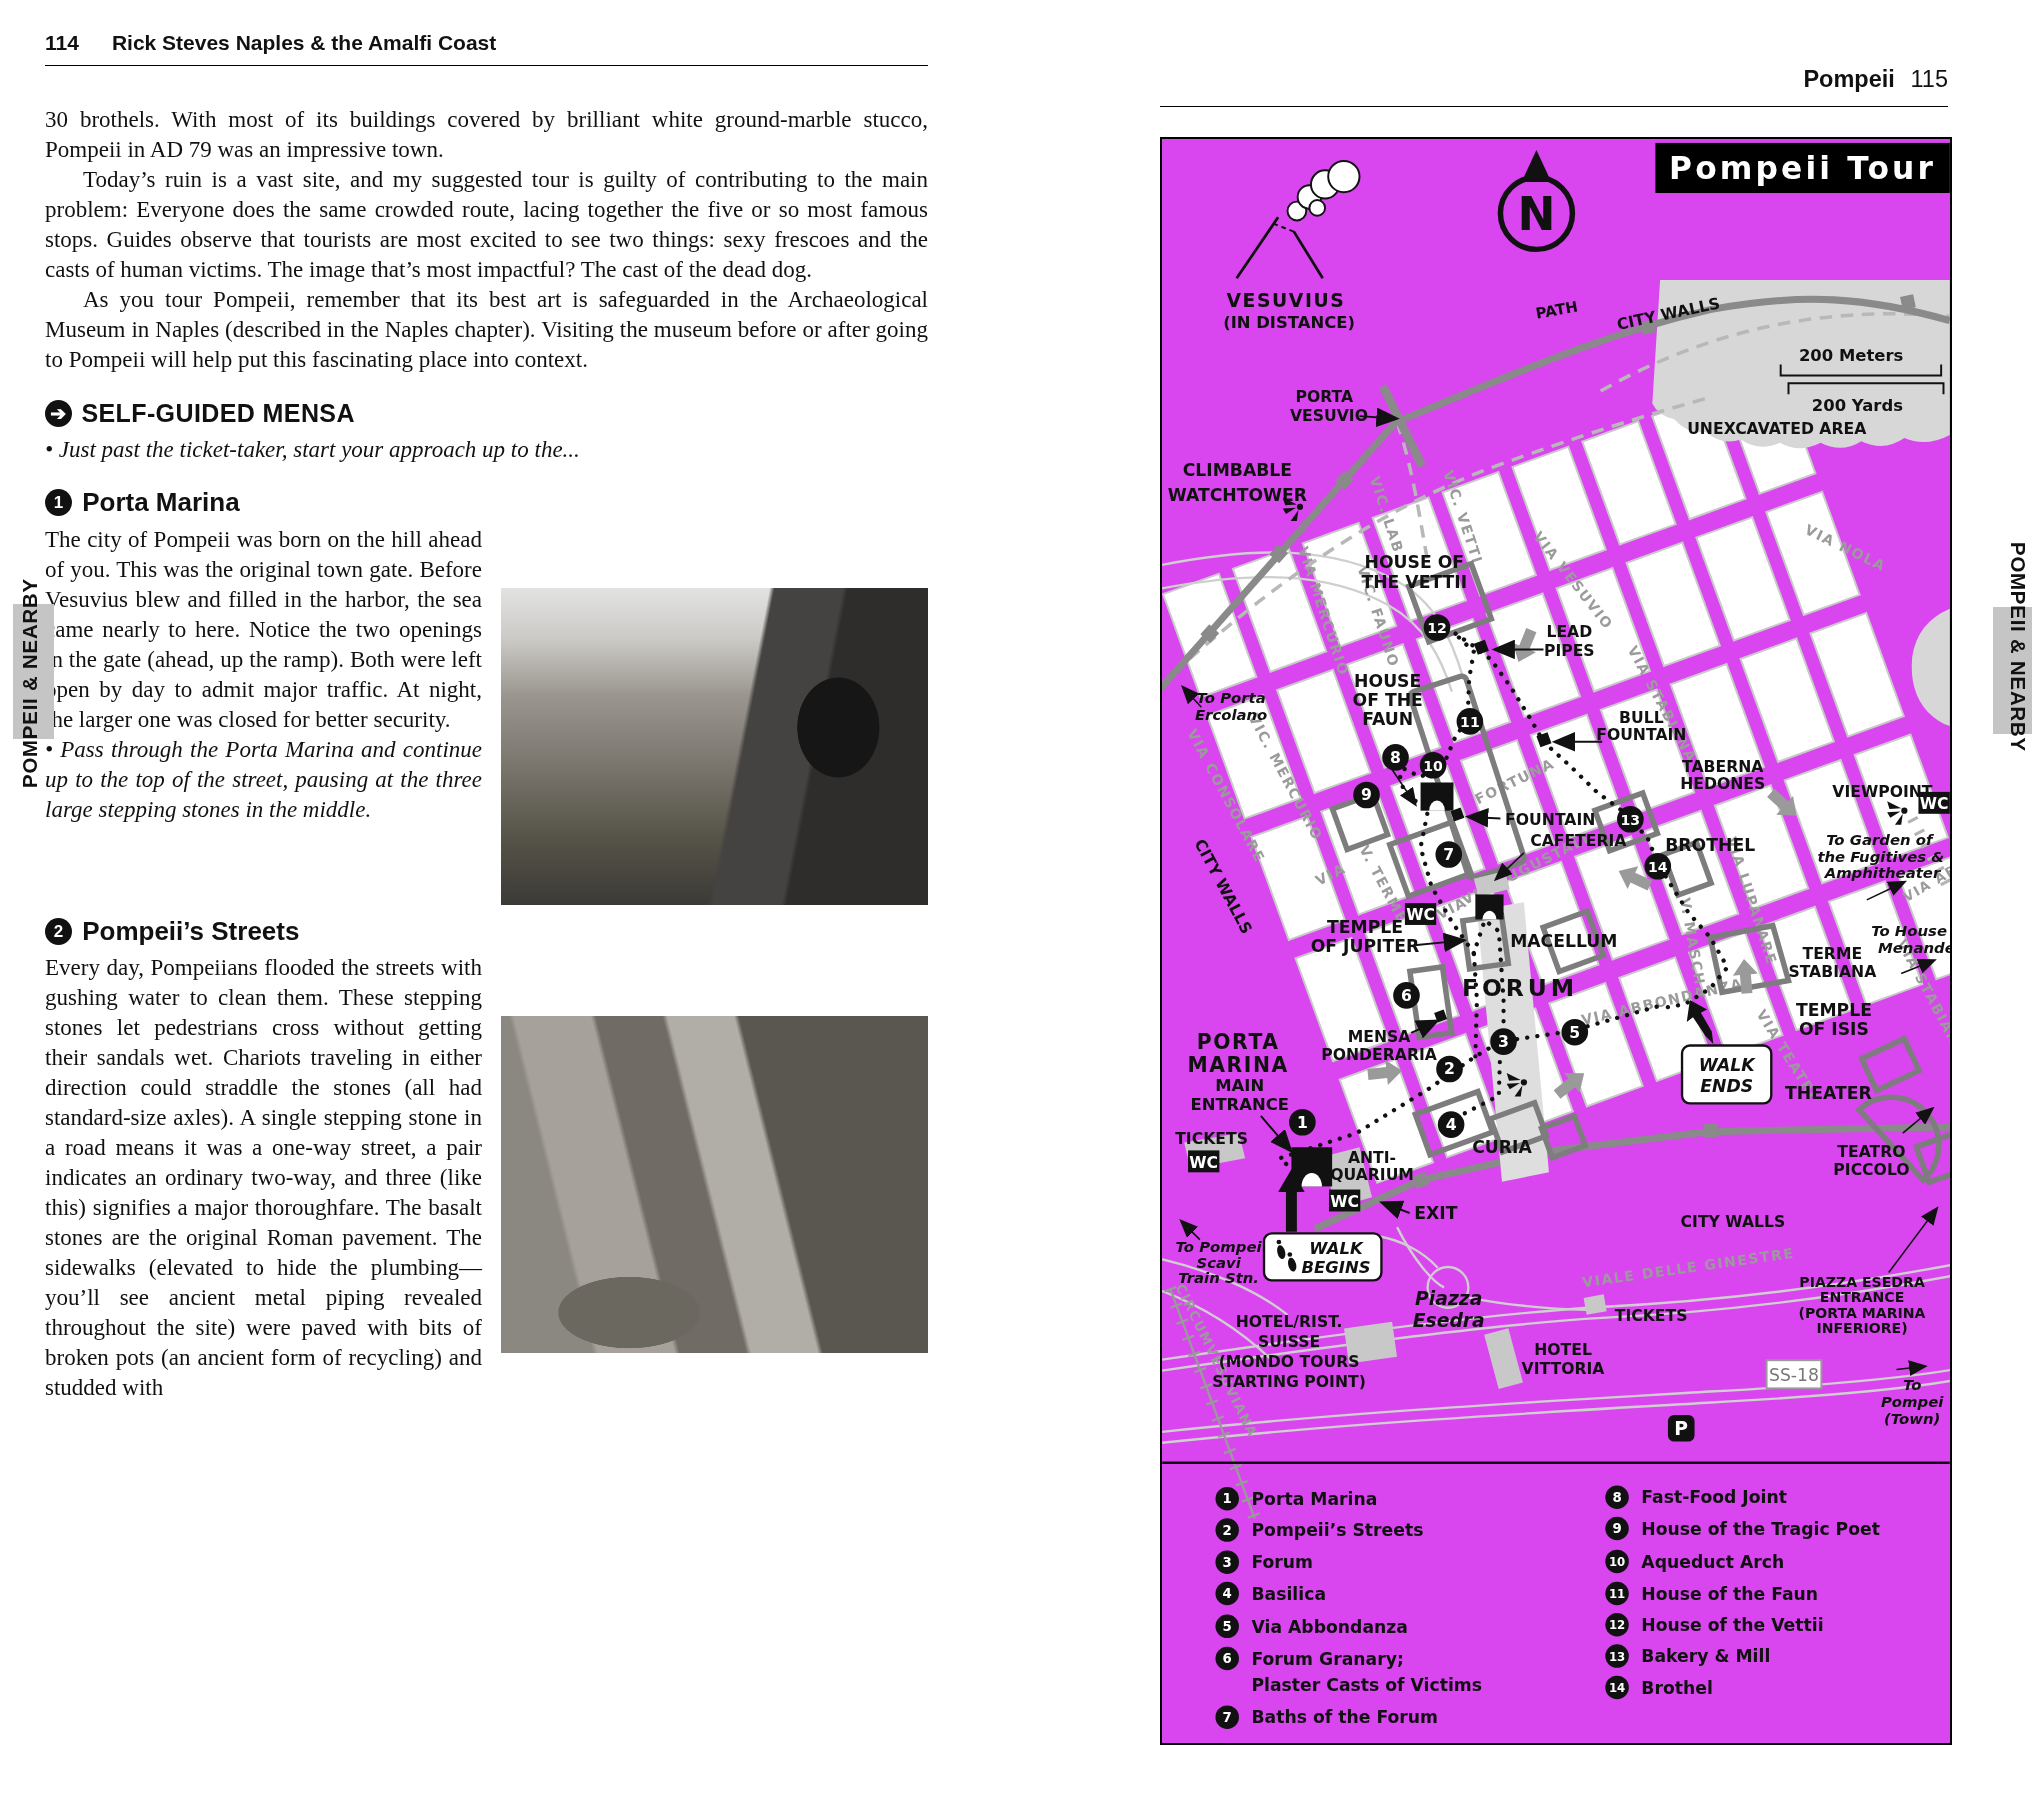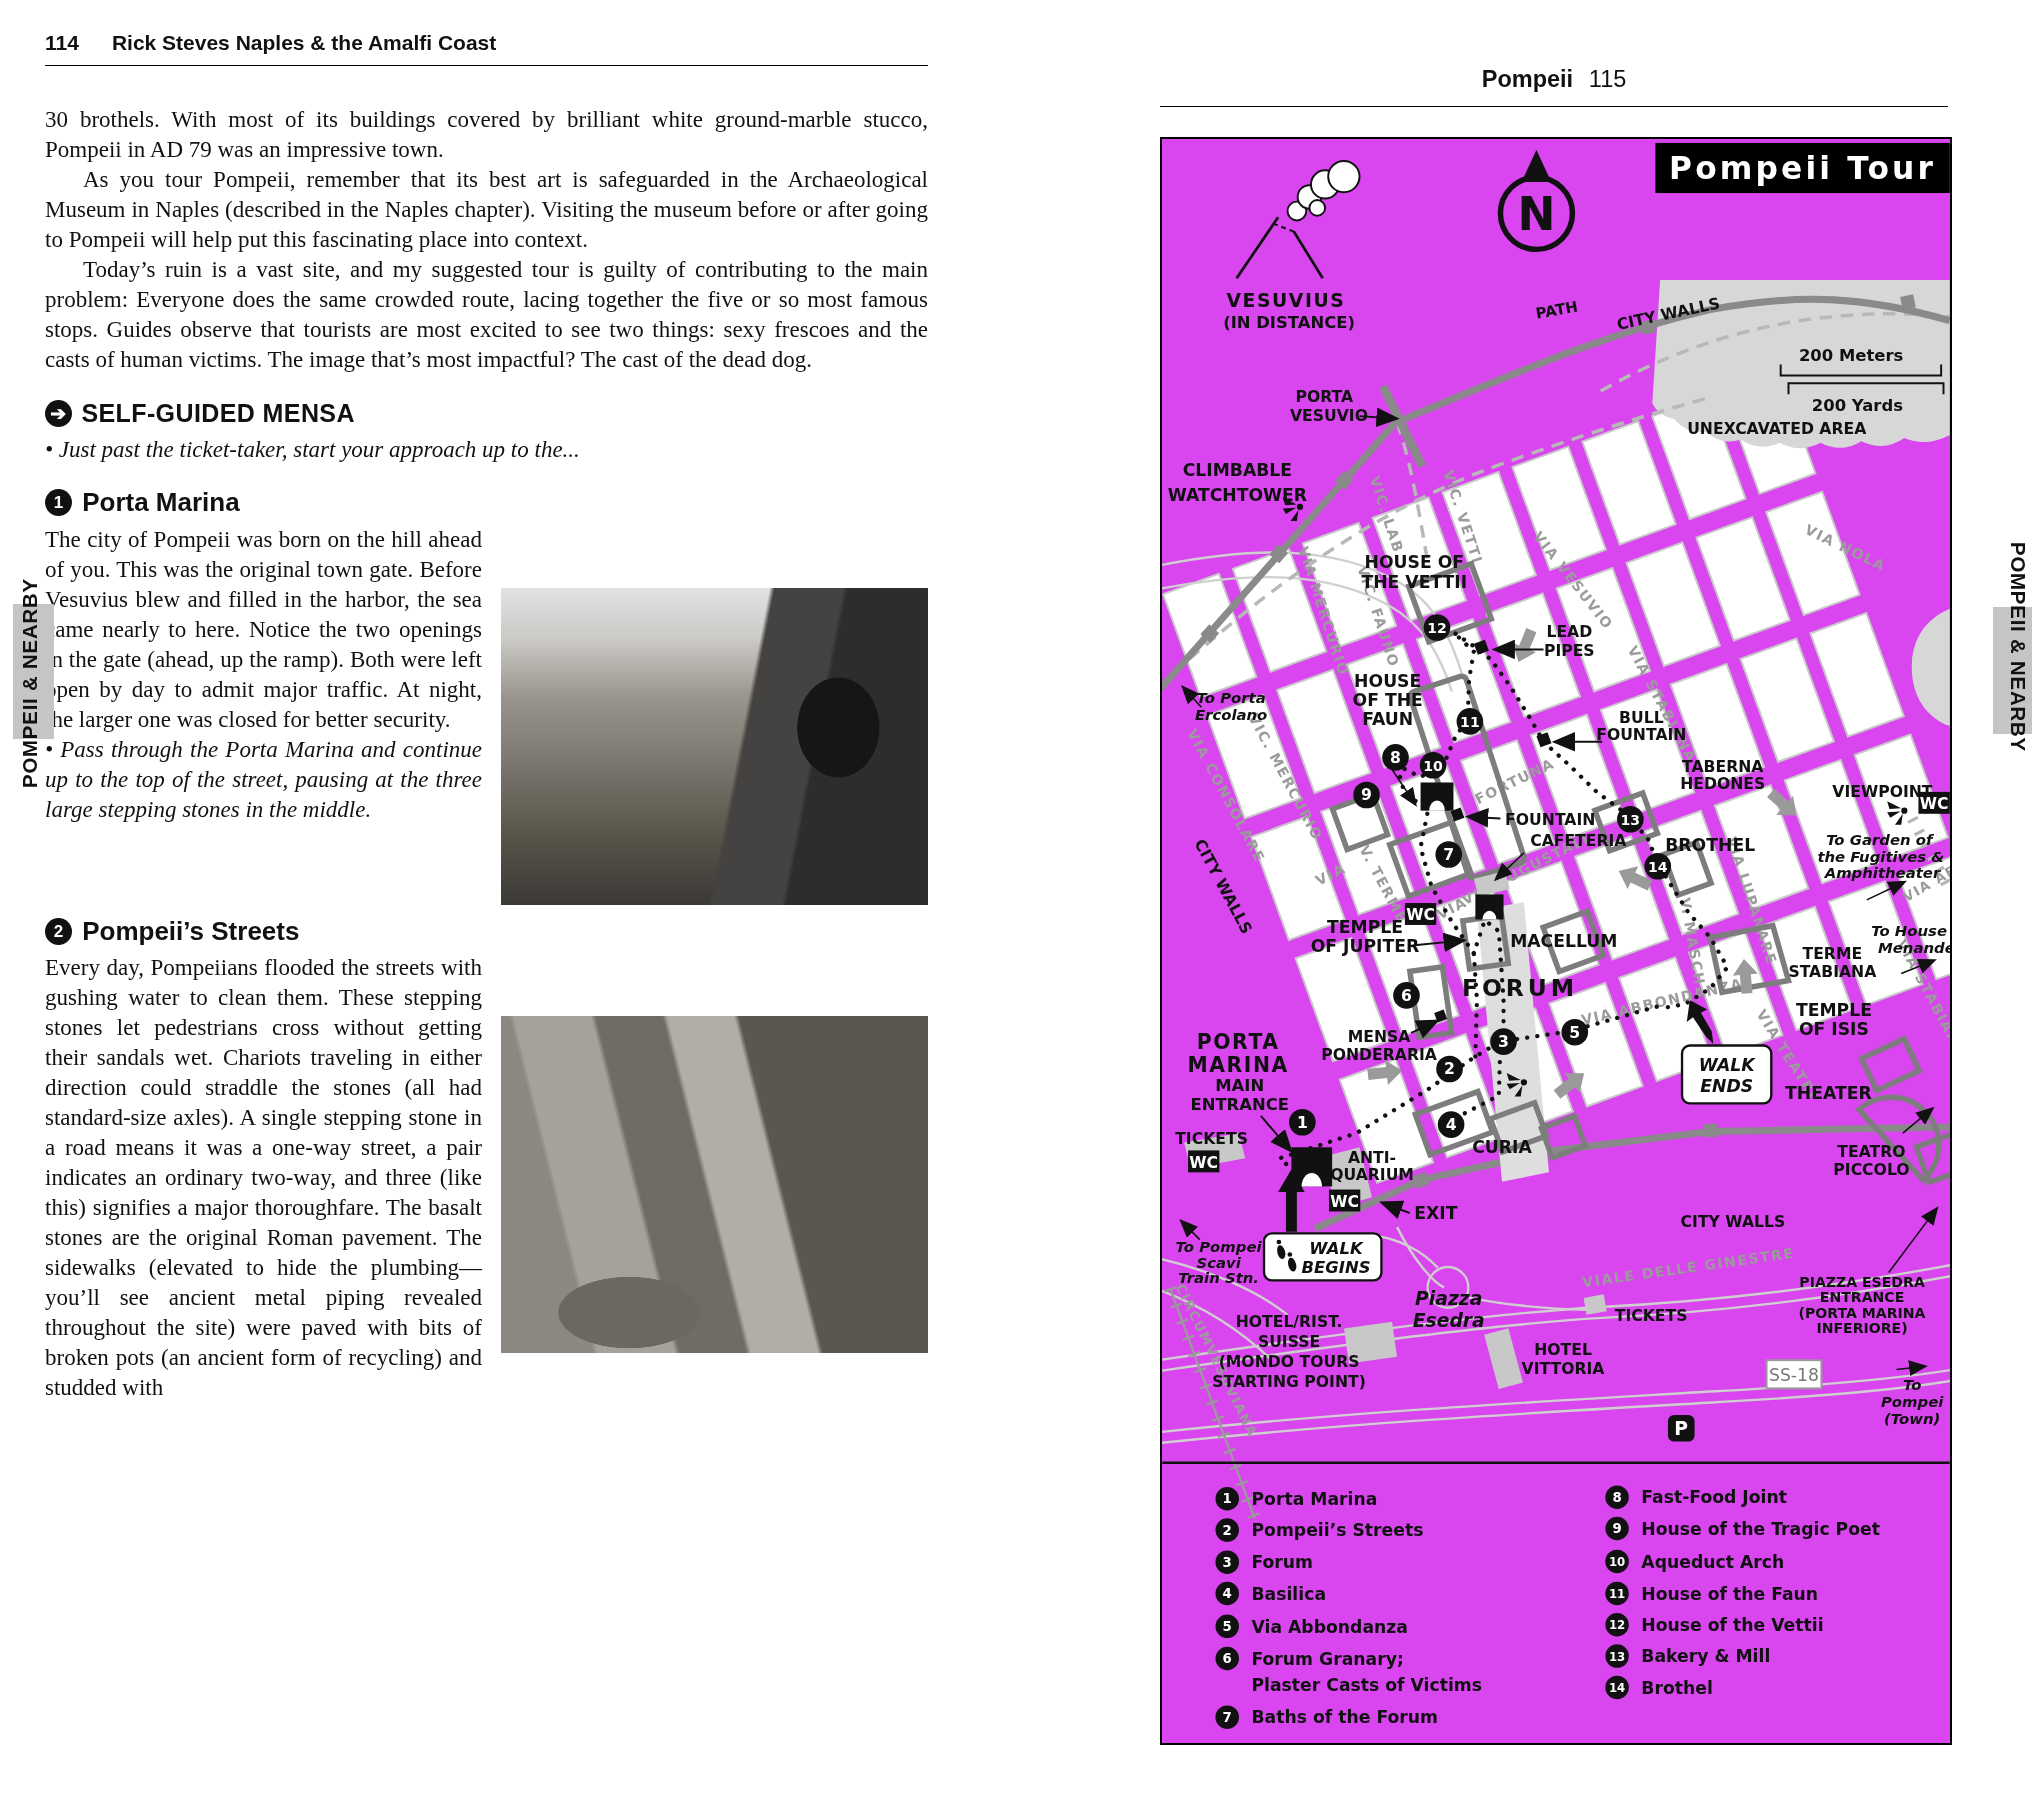--- a/index.html
+++ b/index.html
@@ -24,21 +24,21 @@
   #photo1{height:317px;background:
      radial-gradient(74px 90px at 79% 44%, #161616 0 55%, transparent 56%),
      linear-gradient(101deg, transparent 55%, #454341 56% 70%, #2f2d2b 71% 100%),
      linear-gradient(180deg,#e2e2e2 0%,#cccac6 16%,#9a968f 34%,#7d7971 54%,#575449 78%,#3c3a37 100%);}
   #photo2{height:337px;background:
      radial-gradient(117px 59px at 30% 88%, #6b6860 0 60%, transparent 61%),
      linear-gradient(76deg, #8b8781 0 18%, #a6a29b 19% 34%, #706c65 35% 48%, #b1aea7 49% 62%, #5a5750 63% 100%),
      linear-gradient(180deg,#d9d9d9 0%,#c5c3bf 20%,#8f8b84 45%,#575449 100%);}
 
   
-  .rp-header{position:absolute;left:1160px;top:66px;width:788px;text-align:center;
+  .rp-header{position:absolute;left:1160px;top:66px;width:788px;text-align:right;
              font:23.5px "Liberation Sans",sans-serif;padding-bottom:12.5px;border-bottom:1.6px solid #000;}
   .rp-header b{font-weight:bold;margin-right:15.7px;}
   .mapbox{position:absolute;left:1160px;top:137px;width:788px;height:1604px;border:2.3px solid #000;background:#d946ef;}
 
   
   .sidebar{position:absolute;font:bold 20.4px "Liberation Sans",sans-serif;letter-spacing:0.8px;white-space:nowrap;}
   .sb-left{left:19px;top:788px;transform:rotate(-90deg);transform-origin:left top;}
   .sb-right{left:2029px;top:542px;transform:rotate(90deg);transform-origin:left top;}
   .sb-gray{position:absolute;background:#c5c5c5;}
   #sbg-left{left:12.5px;top:604px;width:41px;height:135px;}
@@ -56,22 +56,22 @@
 <body>
 <div id="canvas">
 
 <div class="leftpage">
   <div class="pg-header">
     <span>114</span>
     <span>Rick Steves Naples &amp; the Amalfi Coast</span>
   </div>
   <div class="body-text">
     <p>30 brothels. With most of its buildings covered by brilliant white ground-marble stucco, Pompeii in AD 79 was an impressive town.</p>
+    <p class="ind">Today’s ruin is a vast site, and my suggested tour is guilty of contributing to the main problem: Everyone does the same crowded route, lacing together the five or so most famous stops. Guides observe that tourists are most excited to see two things: sexy frescoes and the casts of human victims. The image that’s most impactful? The cast of the dead dog.</p>
     <p class="ind">As you tour Pompeii, remember that its best art is safeguarded in the Archaeological Museum in Naples (described in the Naples chapter). Visiting the museum before or after going to Pompeii will help put this fascinating place into context.</p>
-    <p class="ind">Today’s ruin is a vast site, and my suggested tour is guilty of contributing to the main problem: Everyone does the same crowded route, lacing together the five or so most famous stops. Guides observe that tourists are most excited to see two things: sexy frescoes and the casts of human victims. The image that’s most impactful? The cast of the dead dog.</p>
 
     <div class="tour-head">
       <span class="cnum arrow">➔</span>
       <span>SELF-GUIDED MENSA</span>
     </div>
     <p class="dir">• Just past the ticket-taker, start your approach up to the...</p>
 
     <div class="sec-head">
       <span class="cnum">1</span>
       <span>Porta Marina</span>

